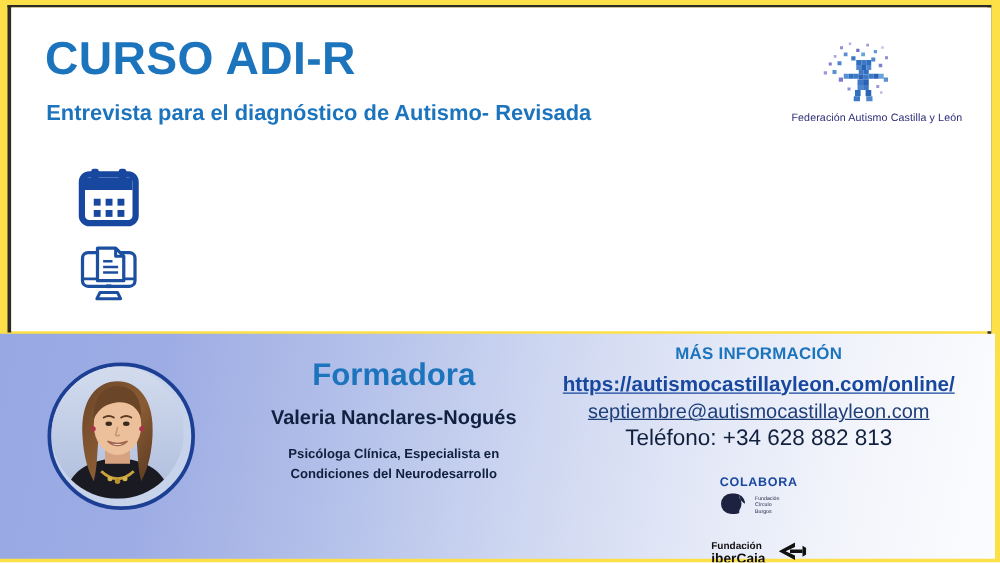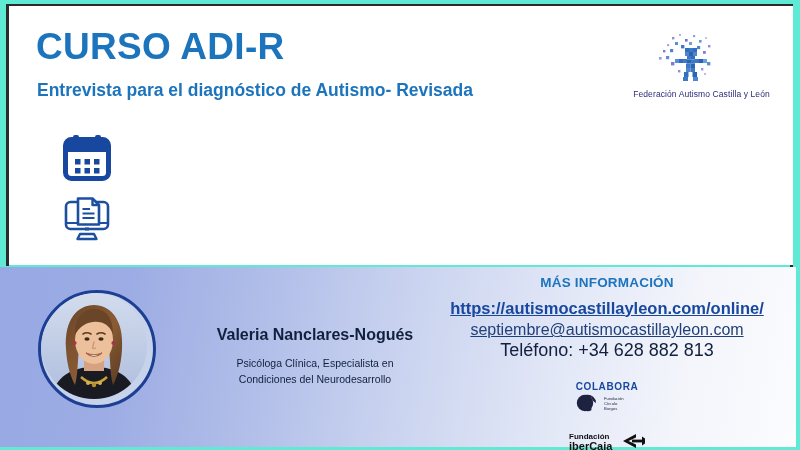--- a/index.html
+++ b/index.html
@@ -12,21 +12,21 @@
     height: 450px;
     overflow: hidden;
     font-family: "Liberation Sans", sans-serif;
   }
 
   .poster {
     position: relative;
     width: 800px;
     height: 450px;
     box-sizing: border-box;
-    background: #5eead4;
+    background: #fde047;
     overflow: hidden;
   }
 
   
   .frame-left {
     position: absolute;
     left: 6px; top: 4px;
     width: 3px; height: 262px;
     background: #2b2b2b;
   }
@@ -176,21 +176,21 @@
     font-weight: bold;
     color: #10203e;
     line-height: 1;
   }
   .formadora-role {
     position: absolute;
     left: 166px; top: 355px;
     width: 298px;
     text-align: center;
     font-size: 10.5px;
-    font-weight: normal;
+    font-weight: bold;
     color: #10203e;
     line-height: 1.55;
   }
 
   
   .contact {
     position: absolute;
     left: 432px; top: 276px;
     width: 350px;
     text-align: center;
@@ -406,20 +406,21 @@
         <circle cx="72.5" cy="50" r="2.1" fill="#a8344a"></circle>
 
         <path d="M40 84 Q53 96 66 84" stroke="#c9a23c" stroke-width="2.4" fill="none"></path>
         <circle cx="47" cy="90" r="2" fill="#d4b24c"></circle>
         <circle cx="53" cy="92" r="2.2" fill="#b9902f"></circle>
         <circle cx="59" cy="90" r="2" fill="#d4b24c"></circle>
       </g>
     </svg>
   </div>
 
+  <div class="formadora-heading">Formadora</div>
   <div class="formadora-name">Valeria Nanclares-Nogués</div>
   <div class="formadora-role">
     <div>Psicóloga Clínica, Especialista en</div>
     <div>Condiciones del Neurodesarrollo</div>
   </div>
 
   <div class="contact">
     <div class="contact-heading">MÁS INFORMACIÓN</div>
     <div class="contact-url">https://autismocastillayleon.com/online/</div>
     <div class="contact-mail">septiembre@autismocastillayleon.com</div>

